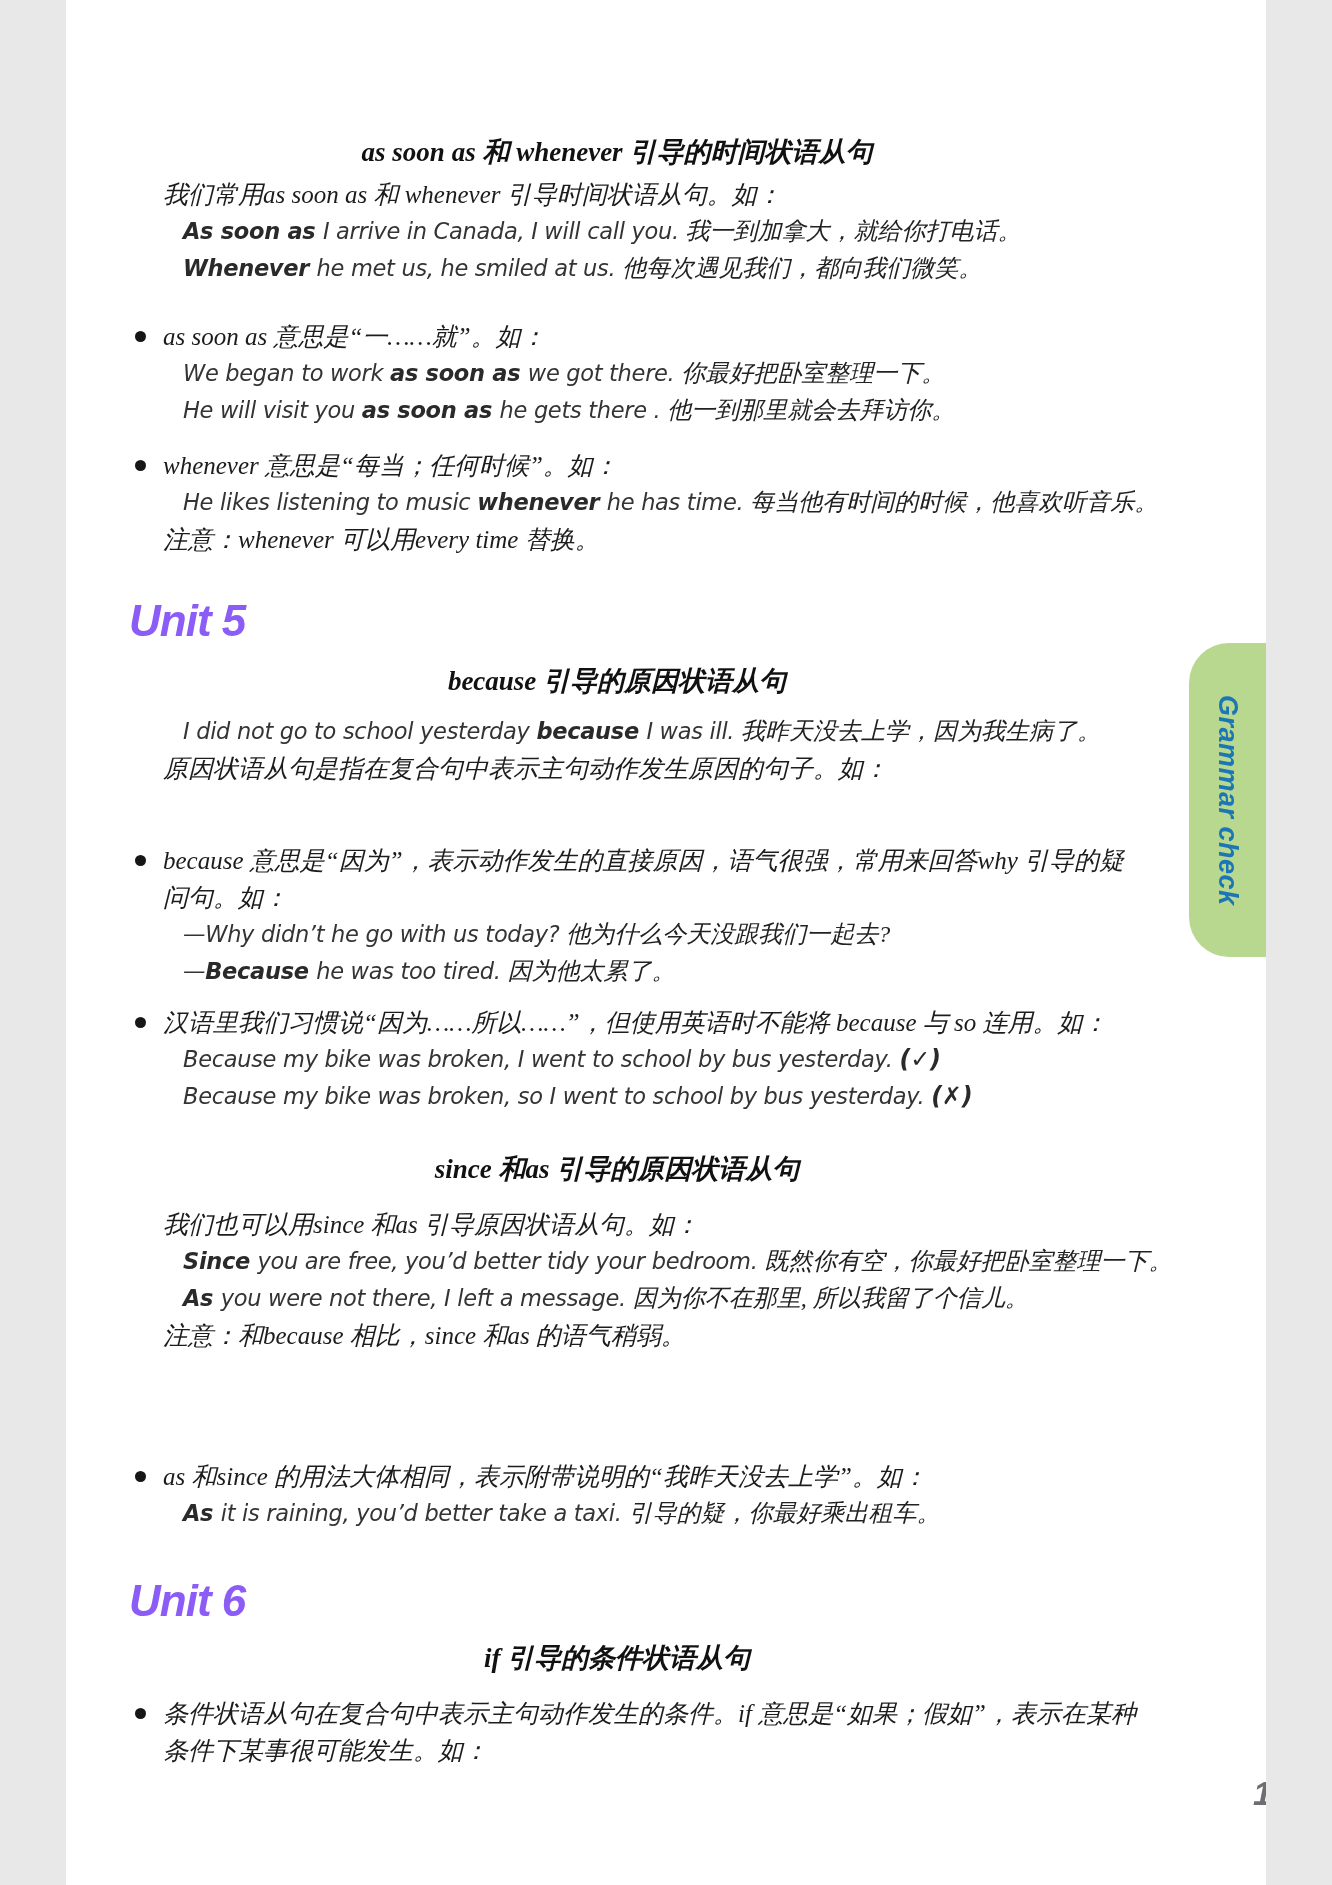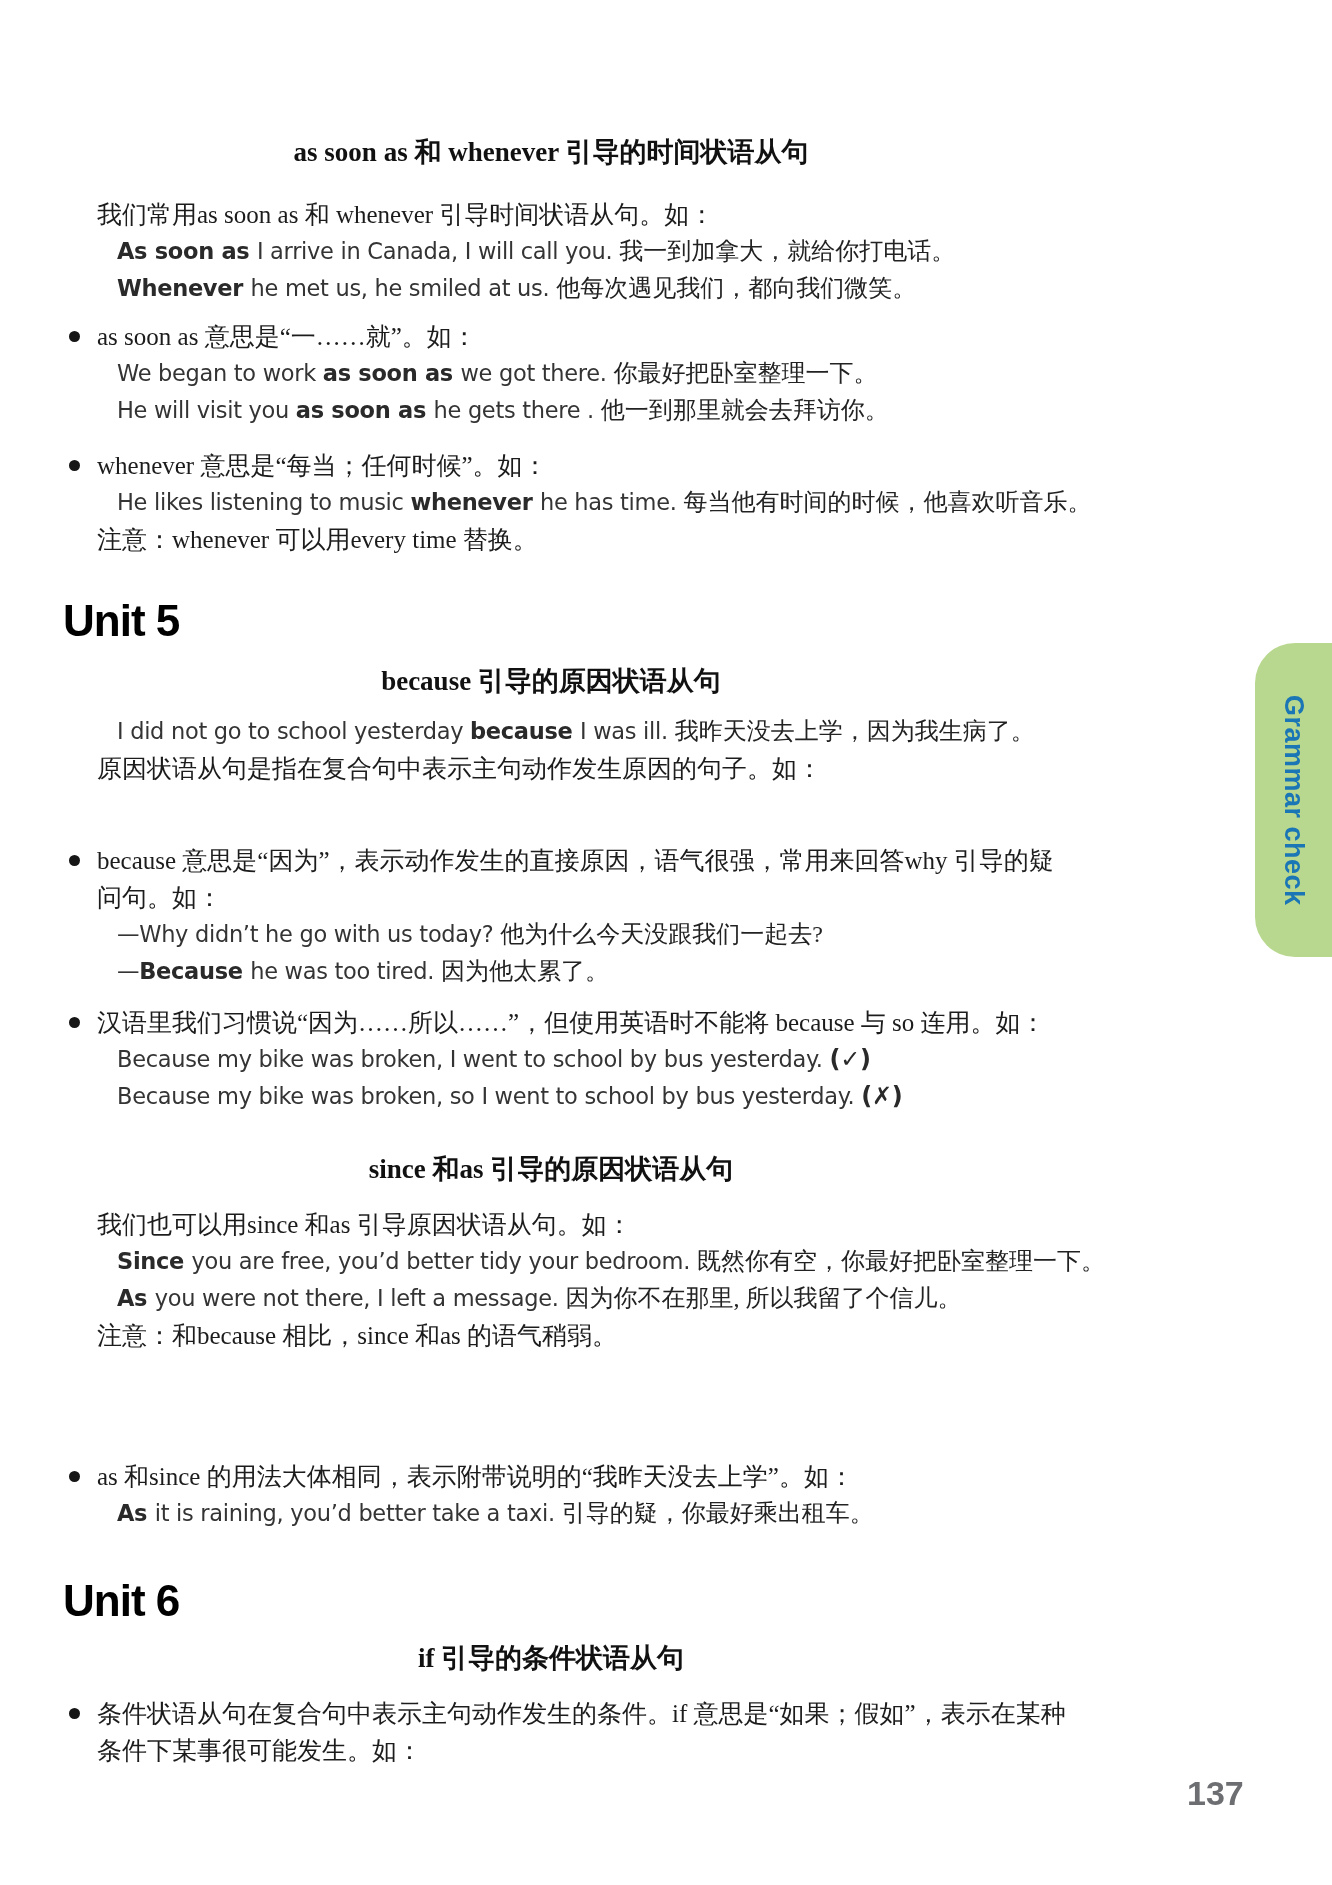--- a/index.html
+++ b/index.html
@@ -1,42 +1,43 @@
 <!DOCTYPE html>
 <html><head>
 <meta charset="utf-8">
 <style>
   html,body{margin:0;padding:0;background:#e8e8e8;}
   .page{
     position:relative;
-    width:1332px;height:1885px;
+    width:1200px;height:1885px;
     background:#ffffff;
     margin:0 auto;
     overflow:hidden;
     font-family:"Liberation Serif",serif;
     color:#1c1c1c;
+    font-style:italic;
   }
   
   .sec-title{
     position:absolute;left:97px;width:908px;
     text-align:center;
     font-family:"Liberation Serif",serif;
     font-weight:bold;
     font-size:27px;line-height:37px;
     color:#111;
     white-space:nowrap;
   }
   
   .unit{
     position:absolute;left:63px;margin:0;
     font-family:"Liberation Sans",sans-serif;
     font-weight:bold;
     font-size:44px;line-height:44px;
     letter-spacing:-1px;
-    color:#000000;
+    color:#8b5cf6;
     white-space:nowrap;
   }
   
   .block{position:absolute;left:97px;width:1060px;}
   .ln{
     display:block;
     line-height:37px;
     white-space:nowrap;
   }
   .body{font-family:"Liberation Serif",serif;font-size:25px;color:#1c1c1c;}
@@ -78,21 +79,21 @@
     color:#6d6e71;
   }
 </style>
 </head>
 <body>
 
 <main class="page">
 
   <div class="sec-title" style="top:134px">as soon as 和 whenever 引导的时间状语从句</div>
 
-  <div class="block" style="top:196px">
+  <div class="block" style="top:176px">
     <span class="ln body">我们常用as soon as 和 whenever 引导时间状语从句。如：</span>
     <span class="ln ex"><span class="b">As soon as </span><span>I arrive in Canada, I will call you. </span><span class="zh">我一到加拿大，就给你打电话。</span></span>
     <span class="ln ex"><span class="b">Whenever </span><span>he met us, he smiled at us. </span><span class="zh">他每次遇见我们，都向我们微笑。</span></span>
   </div>
 
   <div class="block bullet" style="top:318px">
     <span class="dot"></span>
     <span class="ln body">as soon as 意思是“一……就”。如：</span>
     <span class="ln ex"><span>We began to work </span><span class="b">as soon as </span><span>we got there. </span><span class="zh">你最好把卧室整理一下。</span></span>
     <span class="ln ex"><span>He will visit you </span><span class="b">as soon as </span><span>he gets there . </span><span class="zh">他一到那里就会去拜访你。</span></span>

